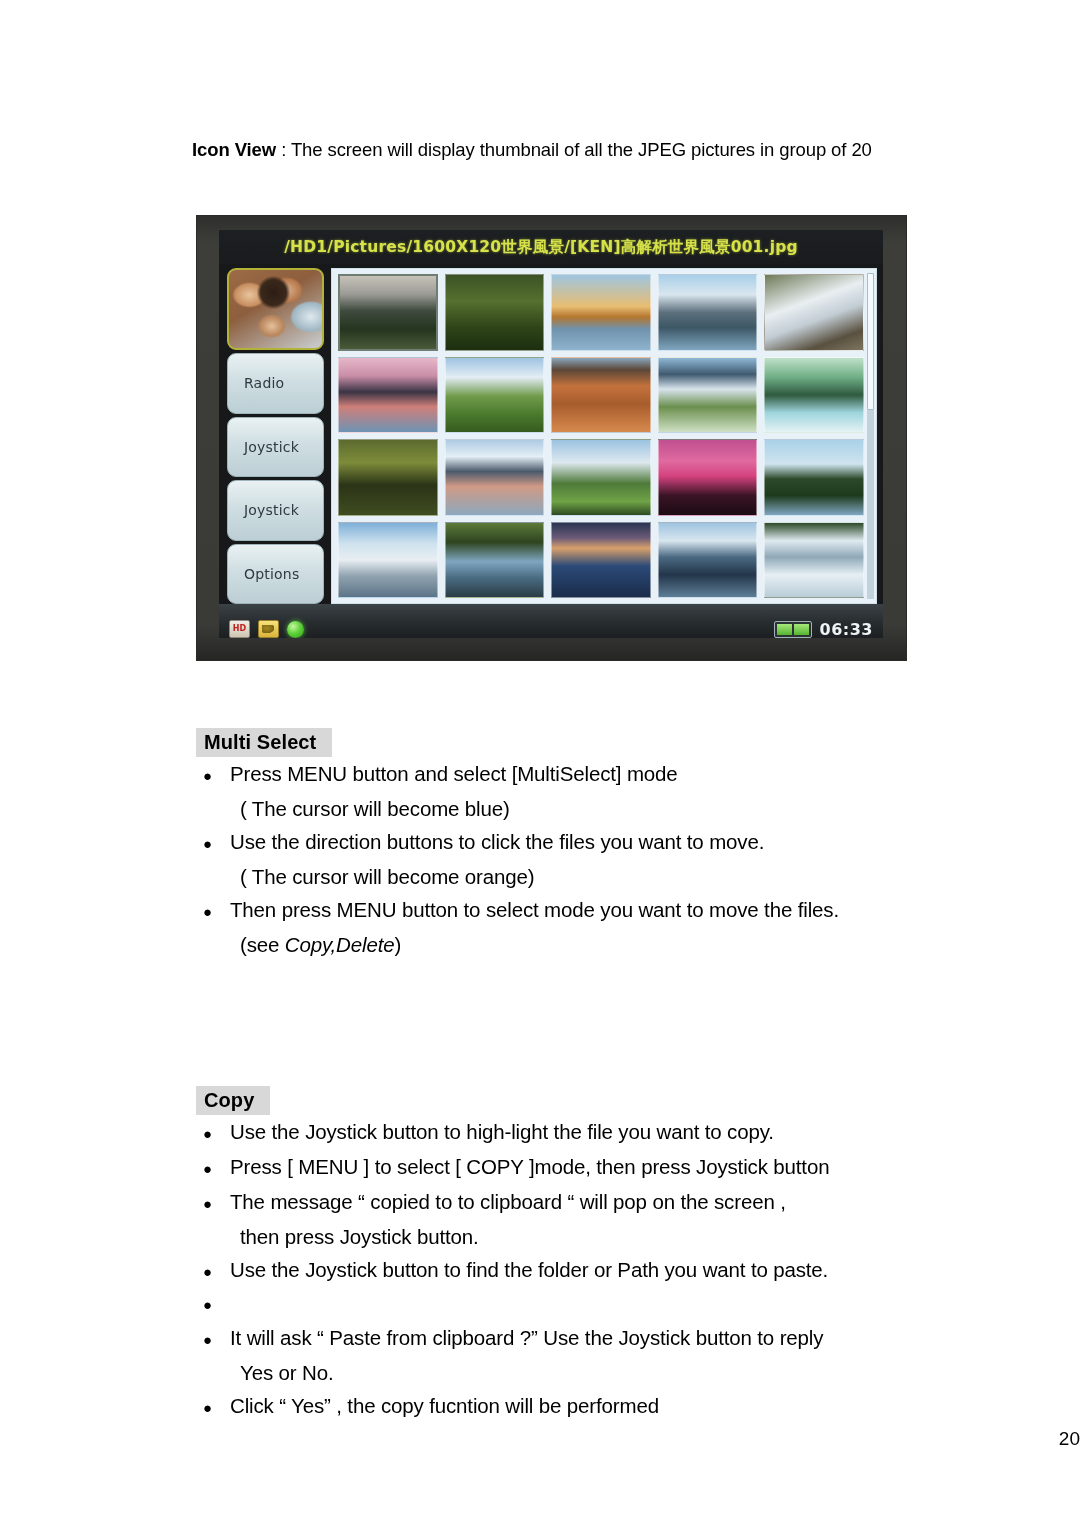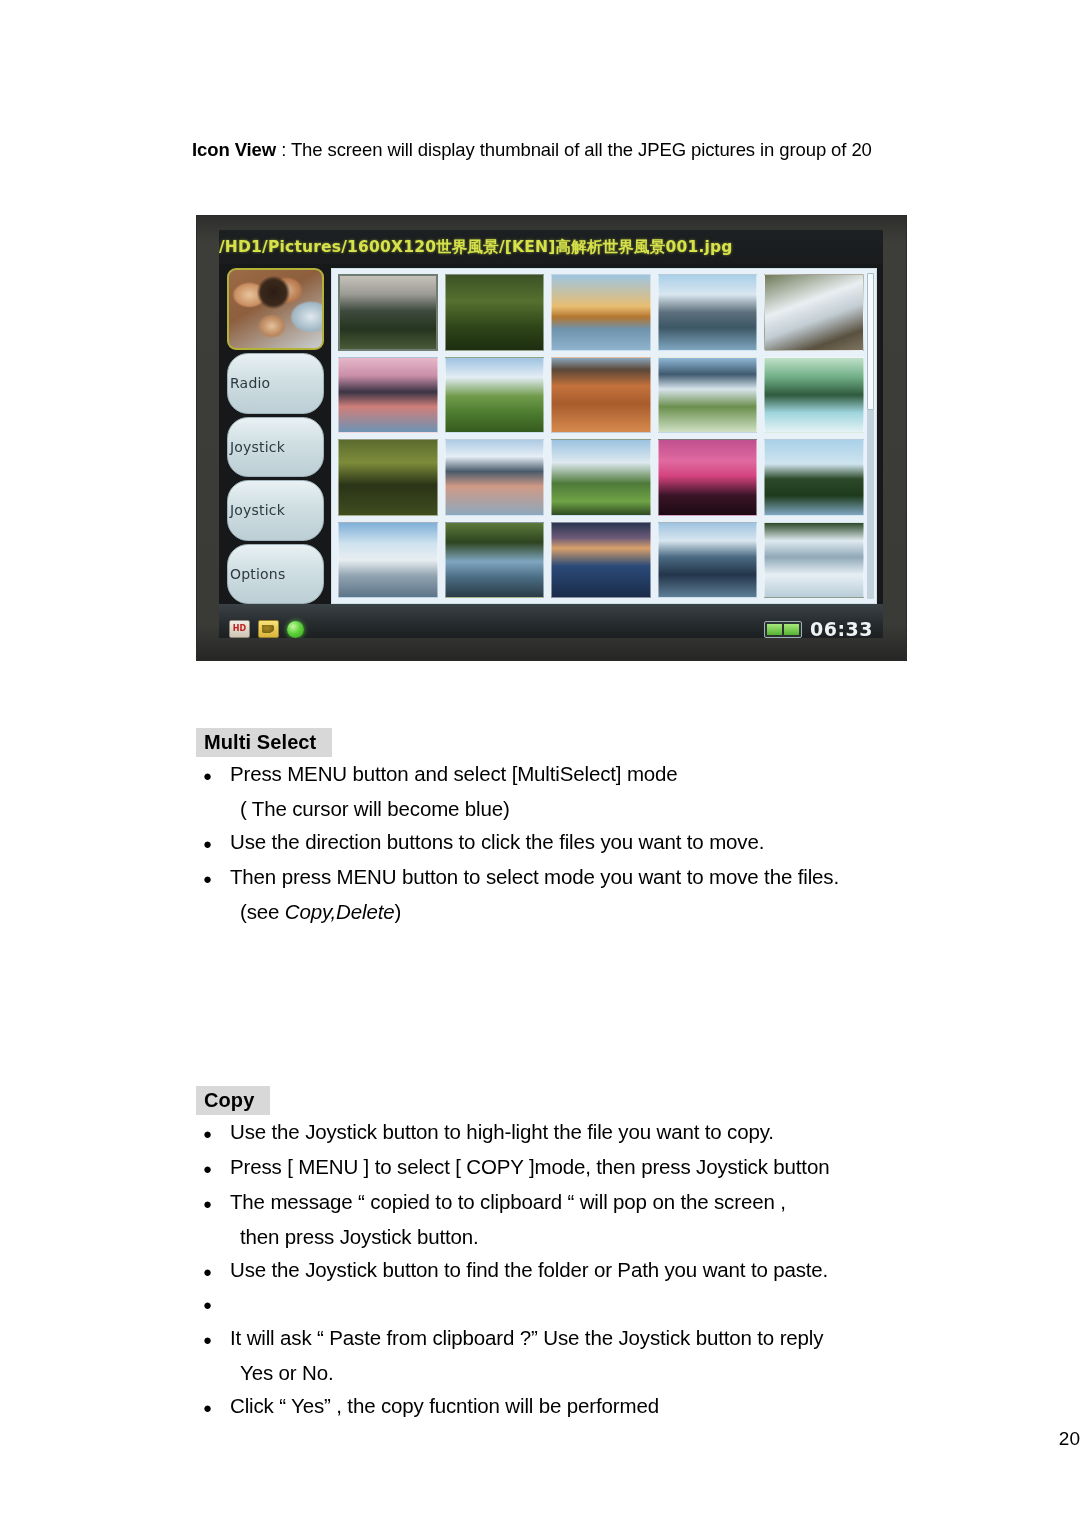--- a/index.html
+++ b/index.html
@@ -62,21 +62,21 @@
 
   
   .path-bar {
     position: absolute;
     left: 0; top: 0;
     width: 100%;
     height: 34px;
     background: linear-gradient(180deg,#1d2022 0%, #191b1d 100%);
     display: flex;
     align-items: center;
-    justify-content: flex-start;
+    justify-content: center;
     padding-right: 20px;
     box-sizing: border-box;
   }
   .path-text {
     font-family: "DejaVu Sans", sans-serif;
     font-size: 15.5px;
     font-weight: bold;
     color: #d7e24a;
     text-shadow: 0 0 3px rgba(190,210,60,.6);
     letter-spacing: .2px;
@@ -114,27 +114,27 @@
   }
   .side-thumb .hairdark {
     position: absolute;
     left: 30%; top: 8%;
     width: 36%; height: 42%;
     background: radial-gradient(ellipse at center, #2c1d14 0%, #3a281b 55%, transparent 72%);
   }
   .side-btn {
     flex: 1;
     min-height: 0;
-    border-radius: 21px;
+    border-radius: 9px;
     background: linear-gradient(180deg,#e9f1f3 0%, #cfdee2 45%, #bccfd5 100%);
     border: 1px solid #9fb3ba;
     box-sizing: border-box;
     display: flex;
     align-items: center;
-    padding-left: 2px;
+    padding-left: 16px;
     color: #2d3b40;
     font-family: "DejaVu Sans", sans-serif;
     font-size: 14px;
     letter-spacing: .2px;
   }
 
   
   .grid-panel {
     position: absolute;
     left: 112px;
@@ -235,21 +235,21 @@
     background: #2c3335;
     position: relative;
     padding: 2px;
     box-sizing: border-box;
     display: flex;
     gap: 2px;
   }
   .battery .cell { flex:1; background: linear-gradient(180deg,#a6e87a 0%, #55b432 100%); }
   .clock {
     font-family: "DejaVu Sans", sans-serif;
-    font-size: 19px;
+    font-size: 16px;
     font-weight: bold;
     color: #eef3f5;
     letter-spacing: .5px;
   }
 
   
   .section { position: absolute; left: 0; width: 1080px; }
   .sec-head {
     display: inline-block;
     background: #d8d8d8;
@@ -384,20 +384,21 @@
   <div class="bullet-row">
     <span class="bullet-dot">●</span>
     <span class="bullet-text">Press MENU button and select [MultiSelect] mode</span>
   </div>
   <div class="line indent2">( The cursor will become blue)</div>
 
   <div class="bullet-row">
     <span class="bullet-dot">●</span>
     <span class="bullet-text">Use the direction buttons to click the files you want to move.</span>
   </div>
+  <div class="line indent2">( The cursor will become orange)</div>
 
   <div class="bullet-row">
     <span class="bullet-dot">●</span>
     <span class="bullet-text">Then press MENU button to select mode you want to move the files.</span>
   </div>
   <div class="line indent2">
     <span>(see </span><span class="ital">Copy,Delete</span><span>)</span>
   </div>
 </div>
 

